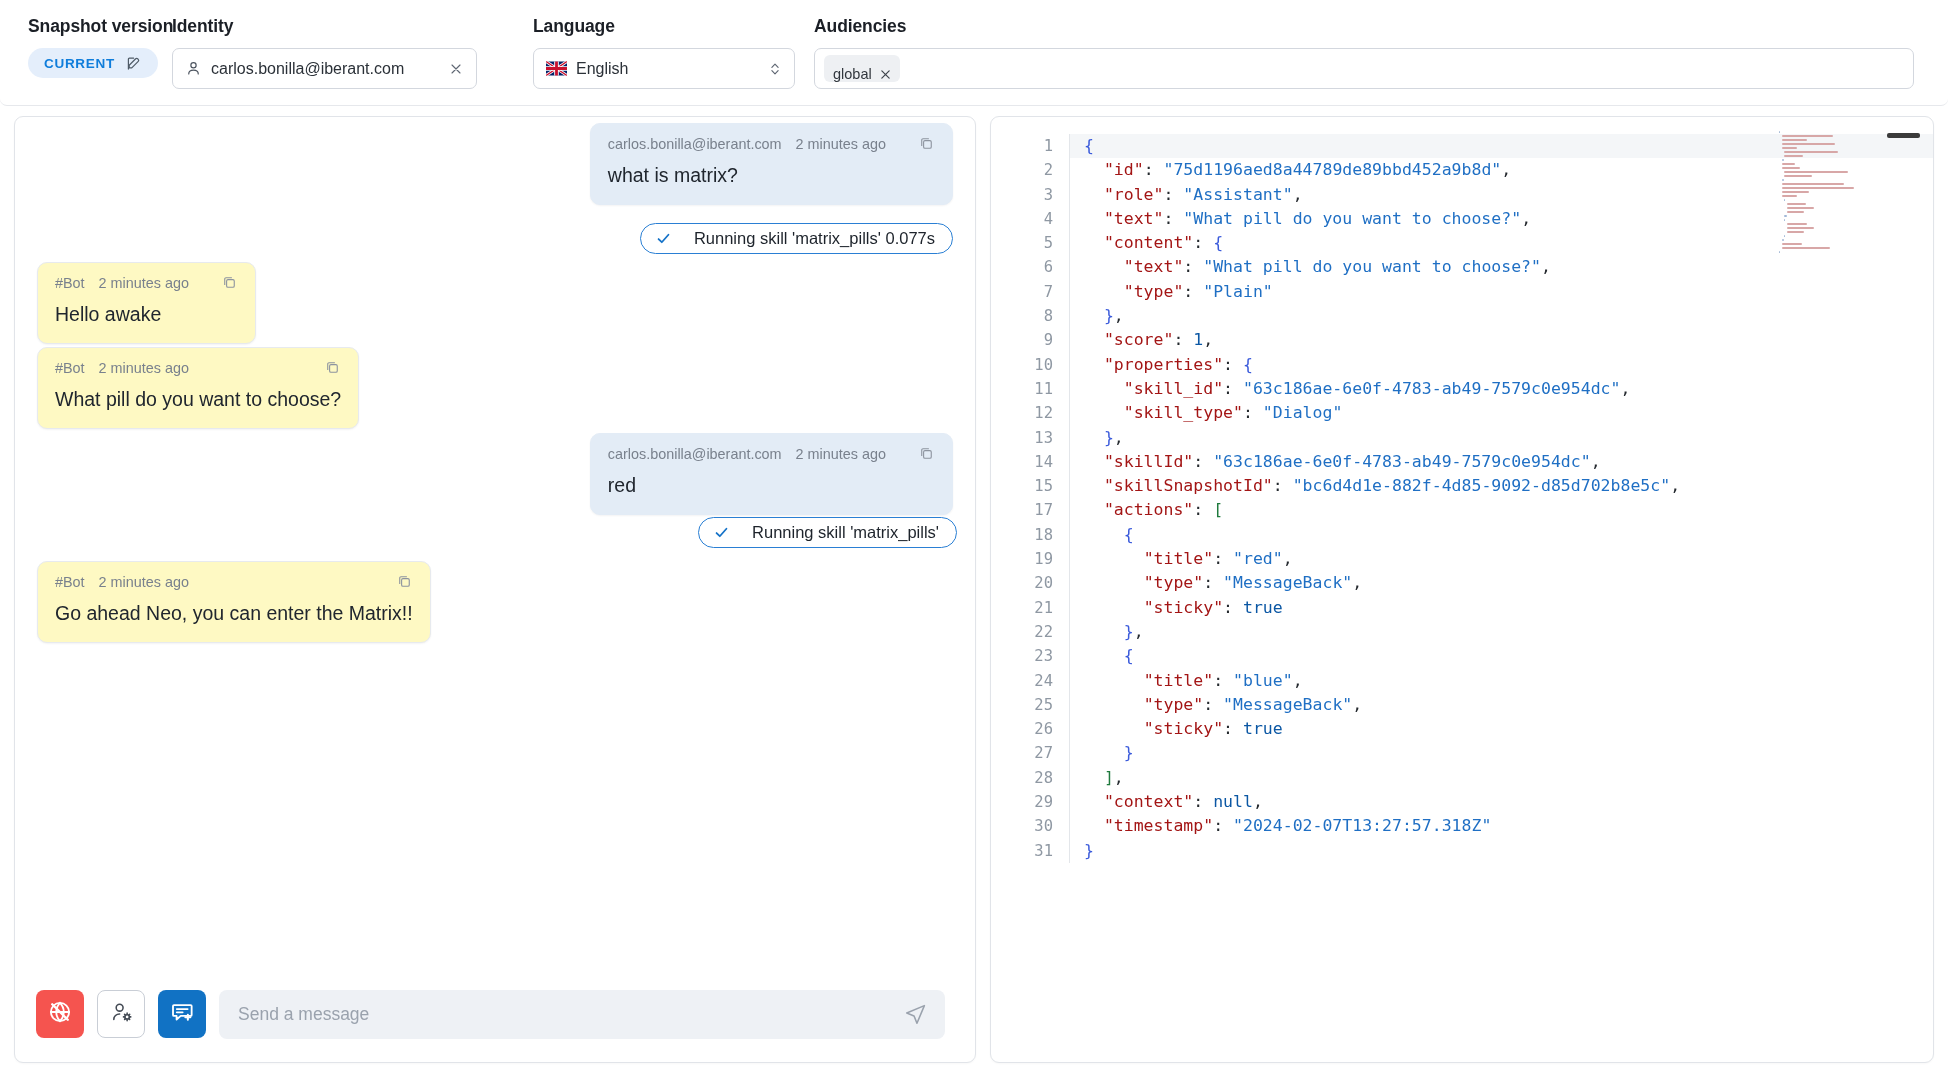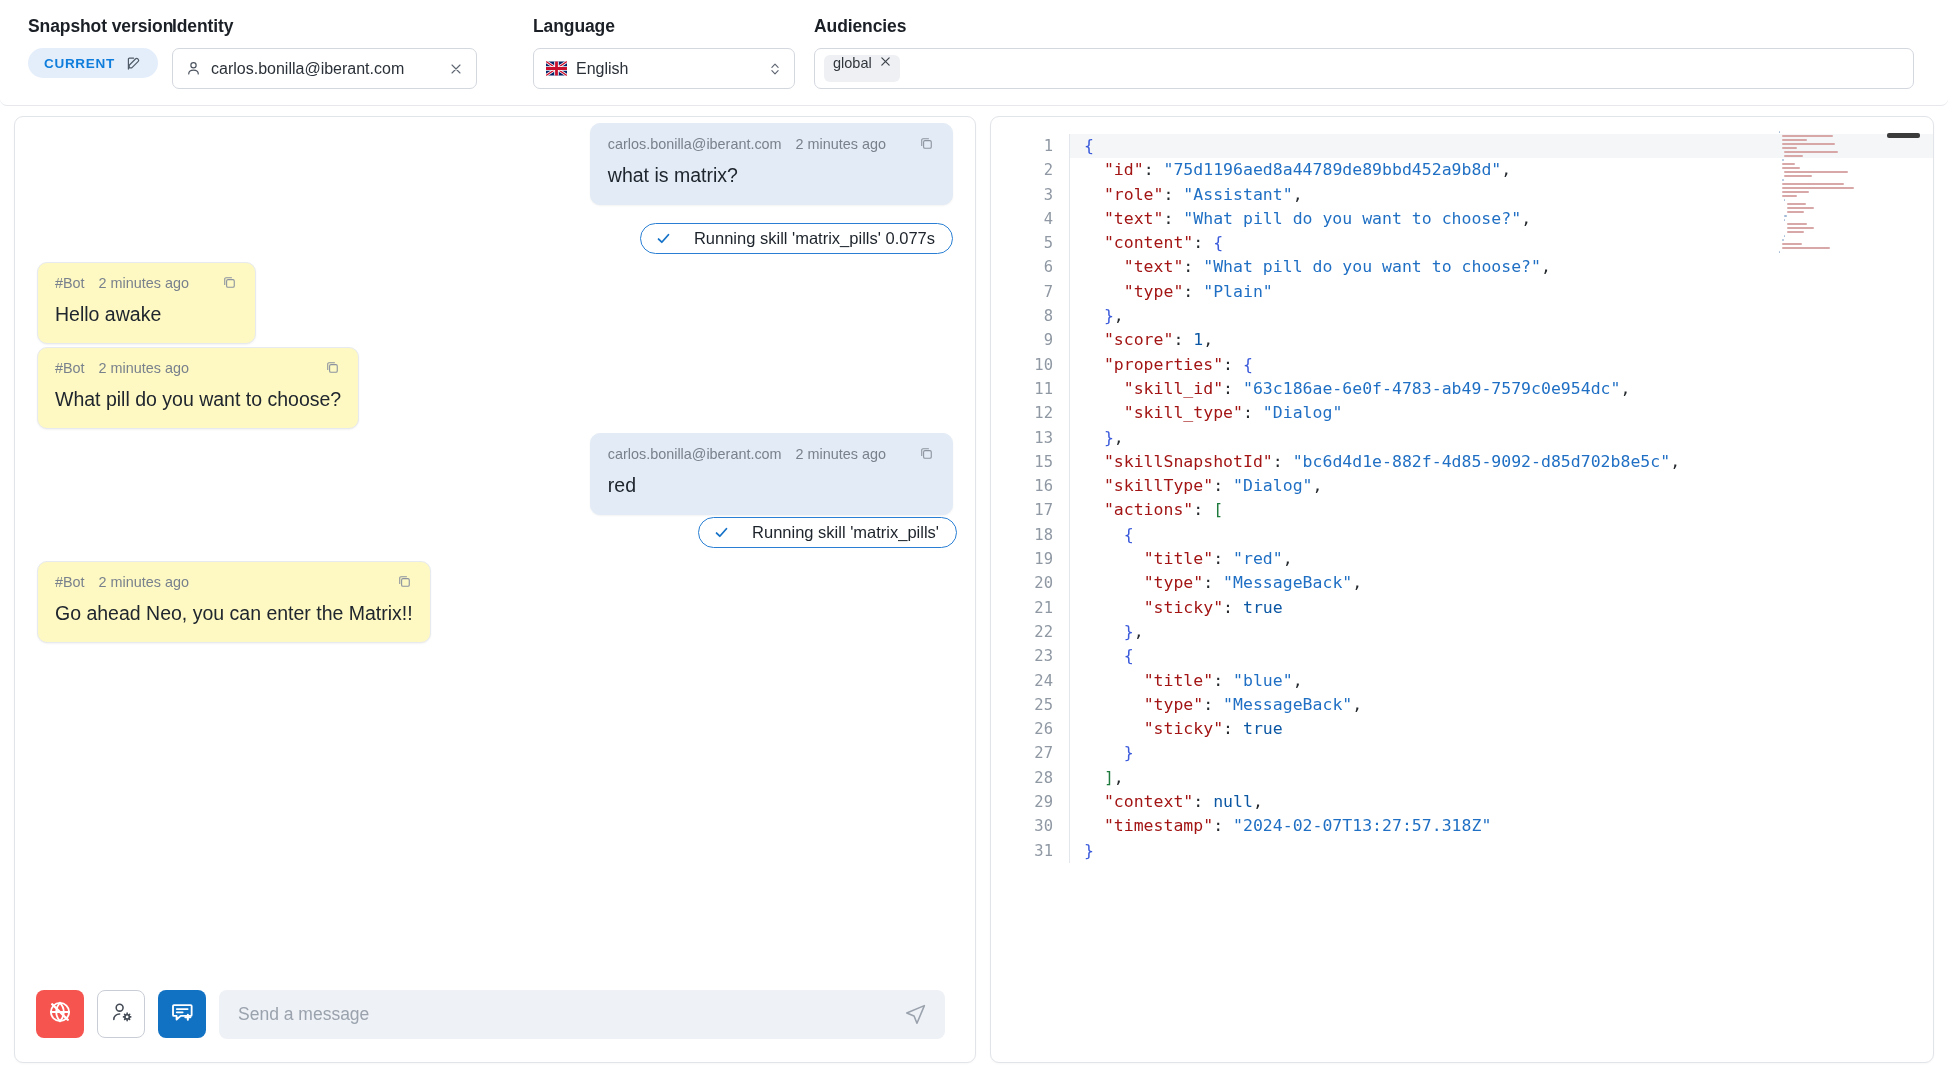--- a/index.html
+++ b/index.html
@@ -80,21 +80,21 @@
   }
   .audience-box {
     height: 41px;
     border: 1px solid #d3d7de;
     border-radius: 7px;
     background: #fff;
     display: flex; align-items: center;
     padding: 0 9px; gap: 7px;
   }
   .chip {
-    display: inline-flex; align-items: flex-start; gap: 8px;
+    display: inline-flex; align-items: flex-end; gap: 8px;
     background: #eef0f3;
     border-radius: 6px;
     height: 27px; padding: 0 9px;
     font-size: 14.5px; color: #31363d;
     cursor: pointer;
   }
   .chip .x { font-size: 14px; color:#3d434b; line-height:1;}
 
   
   .body {
@@ -477,22 +477,22 @@
           <div class="code-line"><span class="gutter">4</span><span class="code-txt"><span class="tk-punct"> </span><span class="tk-punct"> </span><span class="tk-key">"text"</span><span class="tk-punct">:</span><span class="tk-punct"> </span><span class="tk-str">"What pill do you want to choose?"</span><span class="tk-punct">,</span></span></div>
           <div class="code-line"><span class="gutter">5</span><span class="code-txt"><span class="tk-punct"> </span><span class="tk-punct"> </span><span class="tk-key">"content"</span><span class="tk-punct">:</span><span class="tk-punct"> </span><span class="tk-brace">{</span></span></div>
           <div class="code-line"><span class="gutter">6</span><span class="code-txt"><span class="tk-punct"> </span><span class="tk-punct"> </span><span class="tk-punct"> </span><span class="tk-punct"> </span><span class="tk-key">"text"</span><span class="tk-punct">:</span><span class="tk-punct"> </span><span class="tk-str">"What pill do you want to choose?"</span><span class="tk-punct">,</span></span></div>
           <div class="code-line"><span class="gutter">7</span><span class="code-txt"><span class="tk-punct"> </span><span class="tk-punct"> </span><span class="tk-punct"> </span><span class="tk-punct"> </span><span class="tk-key">"type"</span><span class="tk-punct">:</span><span class="tk-punct"> </span><span class="tk-str">"Plain"</span></span></div>
           <div class="code-line"><span class="gutter">8</span><span class="code-txt"><span class="tk-punct"> </span><span class="tk-punct"> </span><span class="tk-brace">}</span><span class="tk-punct">,</span></span></div>
           <div class="code-line"><span class="gutter">9</span><span class="code-txt"><span class="tk-punct"> </span><span class="tk-punct"> </span><span class="tk-key">"score"</span><span class="tk-punct">:</span><span class="tk-punct"> </span><span class="tk-num">1</span><span class="tk-punct">,</span></span></div>
           <div class="code-line"><span class="gutter">10</span><span class="code-txt"><span class="tk-punct"> </span><span class="tk-punct"> </span><span class="tk-key">"properties"</span><span class="tk-punct">:</span><span class="tk-punct"> </span><span class="tk-brace">{</span></span></div>
           <div class="code-line"><span class="gutter">11</span><span class="code-txt"><span class="tk-punct"> </span><span class="tk-punct"> </span><span class="tk-punct"> </span><span class="tk-punct"> </span><span class="tk-key">"skill_id"</span><span class="tk-punct">:</span><span class="tk-punct"> </span><span class="tk-str">"63c186ae-6e0f-4783-ab49-7579c0e954dc"</span><span class="tk-punct">,</span></span></div>
           <div class="code-line"><span class="gutter">12</span><span class="code-txt"><span class="tk-punct"> </span><span class="tk-punct"> </span><span class="tk-punct"> </span><span class="tk-punct"> </span><span class="tk-key">"skill_type"</span><span class="tk-punct">:</span><span class="tk-punct"> </span><span class="tk-str">"Dialog"</span></span></div>
           <div class="code-line"><span class="gutter">13</span><span class="code-txt"><span class="tk-punct"> </span><span class="tk-punct"> </span><span class="tk-brace">}</span><span class="tk-punct">,</span></span></div>
+          <div class="code-line"><span class="gutter">14</span><span class="code-txt"><span class="tk-punct"> </span><span class="tk-punct"> </span><span class="tk-key">"skillId"</span><span class="tk-punct">:</span><span class="tk-punct"> </span><span class="tk-str">"63c186ae-6e0f-4783-ab49-7579c0e954dc"</span><span class="tk-punct">,</span></span></div>
           <div class="code-line"><span class="gutter">15</span><span class="code-txt"><span class="tk-punct"> </span><span class="tk-punct"> </span><span class="tk-key">"skillSnapshotId"</span><span class="tk-punct">:</span><span class="tk-punct"> </span><span class="tk-str">"bc6d4d1e-882f-4d85-9092-d85d702b8e5c"</span><span class="tk-punct">,</span></span></div>
-          <div class="code-line"><span class="gutter">16</span><span class="code-txt"><span class="tk-punct"> </span><span class="tk-punct"> </span><span class="tk-key">"skillType"</span><span class="tk-punct">:</span><span class="tk-punct"> </span><span class="tk-str">"Dialog"</span><span class="tk-punct">,</span></span></div>
           <div class="code-line"><span class="gutter">17</span><span class="code-txt"><span class="tk-punct"> </span><span class="tk-punct"> </span><span class="tk-key">"actions"</span><span class="tk-punct">:</span><span class="tk-punct"> </span><span class="tk-brack">[</span></span></div>
           <div class="code-line"><span class="gutter">18</span><span class="code-txt"><span class="tk-punct"> </span><span class="tk-punct"> </span><span class="tk-punct"> </span><span class="tk-punct"> </span><span class="tk-brace">{</span></span></div>
           <div class="code-line"><span class="gutter">19</span><span class="code-txt"><span class="tk-punct"> </span><span class="tk-punct"> </span><span class="tk-punct"> </span><span class="tk-punct"> </span><span class="tk-punct"> </span><span class="tk-punct"> </span><span class="tk-key">"title"</span><span class="tk-punct">:</span><span class="tk-punct"> </span><span class="tk-str">"red"</span><span class="tk-punct">,</span></span></div>
           <div class="code-line"><span class="gutter">20</span><span class="code-txt"><span class="tk-punct"> </span><span class="tk-punct"> </span><span class="tk-punct"> </span><span class="tk-punct"> </span><span class="tk-punct"> </span><span class="tk-punct"> </span><span class="tk-key">"type"</span><span class="tk-punct">:</span><span class="tk-punct"> </span><span class="tk-str">"MessageBack"</span><span class="tk-punct">,</span></span></div>
           <div class="code-line"><span class="gutter">21</span><span class="code-txt"><span class="tk-punct"> </span><span class="tk-punct"> </span><span class="tk-punct"> </span><span class="tk-punct"> </span><span class="tk-punct"> </span><span class="tk-punct"> </span><span class="tk-key">"sticky"</span><span class="tk-punct">:</span><span class="tk-punct"> </span><span class="tk-bool">true</span></span></div>
           <div class="code-line"><span class="gutter">22</span><span class="code-txt"><span class="tk-punct"> </span><span class="tk-punct"> </span><span class="tk-punct"> </span><span class="tk-punct"> </span><span class="tk-brace">}</span><span class="tk-punct">,</span></span></div>
           <div class="code-line"><span class="gutter">23</span><span class="code-txt"><span class="tk-punct"> </span><span class="tk-punct"> </span><span class="tk-punct"> </span><span class="tk-punct"> </span><span class="tk-brace">{</span></span></div>
           <div class="code-line"><span class="gutter">24</span><span class="code-txt"><span class="tk-punct"> </span><span class="tk-punct"> </span><span class="tk-punct"> </span><span class="tk-punct"> </span><span class="tk-punct"> </span><span class="tk-punct"> </span><span class="tk-key">"title"</span><span class="tk-punct">:</span><span class="tk-punct"> </span><span class="tk-str">"blue"</span><span class="tk-punct">,</span></span></div>
           <div class="code-line"><span class="gutter">25</span><span class="code-txt"><span class="tk-punct"> </span><span class="tk-punct"> </span><span class="tk-punct"> </span><span class="tk-punct"> </span><span class="tk-punct"> </span><span class="tk-punct"> </span><span class="tk-key">"type"</span><span class="tk-punct">:</span><span class="tk-punct"> </span><span class="tk-str">"MessageBack"</span><span class="tk-punct">,</span></span></div>
           <div class="code-line"><span class="gutter">26</span><span class="code-txt"><span class="tk-punct"> </span><span class="tk-punct"> </span><span class="tk-punct"> </span><span class="tk-punct"> </span><span class="tk-punct"> </span><span class="tk-punct"> </span><span class="tk-key">"sticky"</span><span class="tk-punct">:</span><span class="tk-punct"> </span><span class="tk-bool">true</span></span></div>

